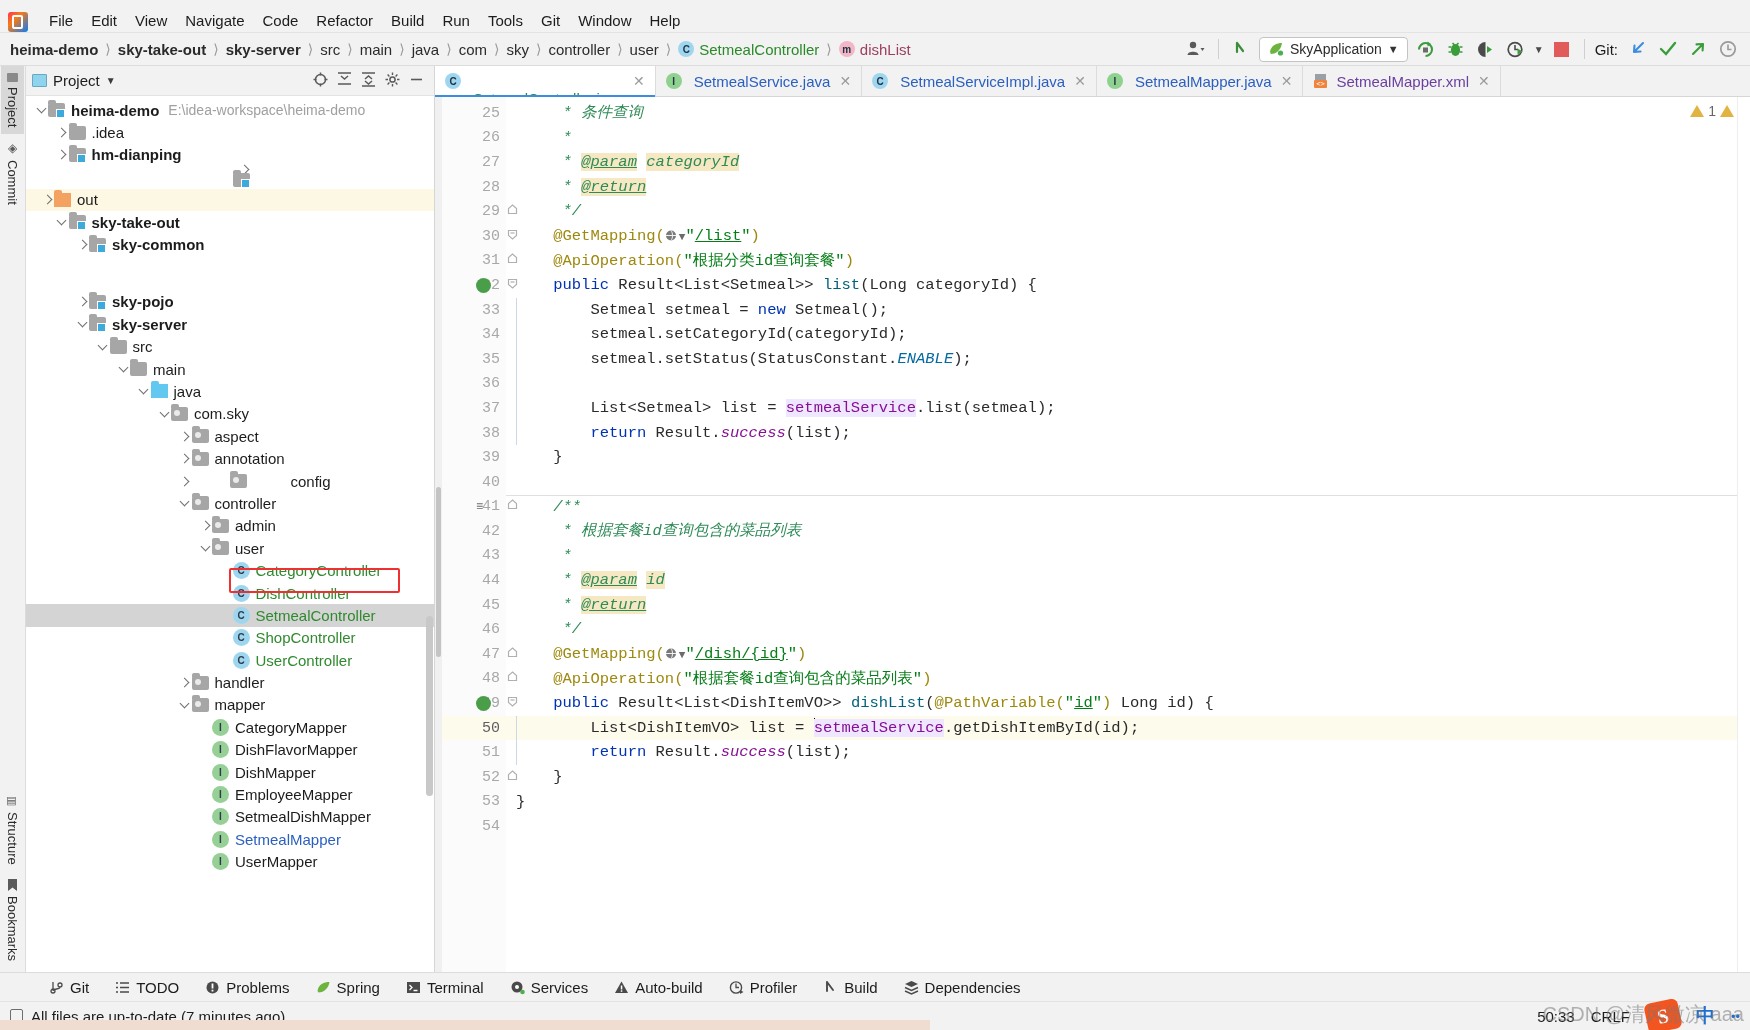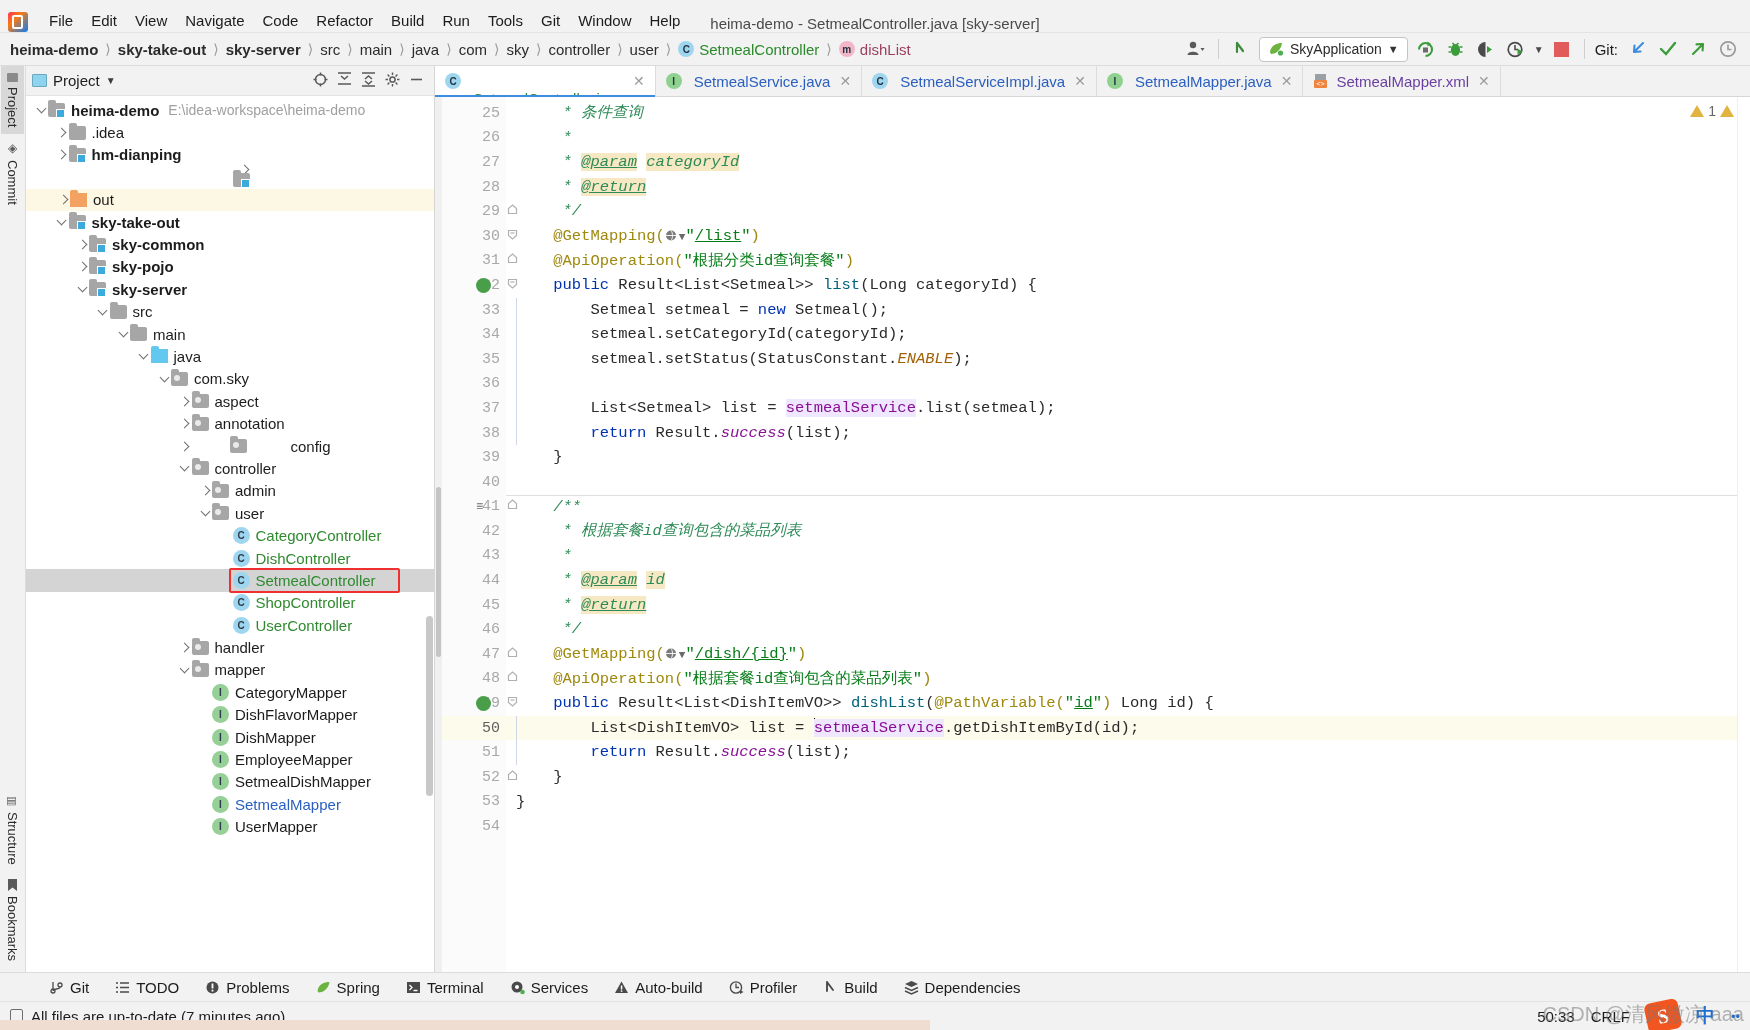--- a/index.html
+++ b/index.html
@@ -153,21 +153,21 @@
   .run-glyph { width: 15px; height: 15px; border-radius: 50%; background: #4a9e4a; position: relative; }
 
   .code { flex: 1; padding-top: 4px; font-family: "Liberation Mono", monospace; font-size: 15.5px;
           position: relative; overflow: hidden; white-space: pre; }
   .cl { height: 24.6px; line-height: 24.6px; padding-left: 10px; }
   .cl.cur { background: #fdfbec; }
   .kw    { color: #0033b3; }
   .str   { color: #067d17; }
   .cmt   { color: #2e8b57; font-style: italic; }
   .anno  { color: #9e880d; }
-  .stat  { color: #a16207; font-style: italic; }
+  .stat  { color: #0369a1; font-style: italic; }
   .fld   { color: #871094; background: #efe6ff; }
   .tag   { color: #2e8b57; font-style: italic; text-decoration: underline; background: #f5e8c3; }
   .hlp   { background: #f5e8c3; font-style: italic; }
   .globe { display:inline-block; width: 14px; height: 14px; vertical-align: -2px; }
   .caret { display:inline-block; width:1.5px; height:18px; background:#000; vertical-align:-4px; margin-right:-1.5px;}
   .sep-line { position: absolute; left: 0; right: 0; height: 1px; background: #e0e0e0; }
   .indent-guide { position: absolute; width: 1px; background: #cfd6e4; }
 
   .inspect-strip { width: 13px; background: #fff; border-left: 1px solid #eee; flex: none; position: relative; }
   .warn-top { position: absolute; right: 16px; top: 6px; display: flex; align-items: center; gap: 4px; font-size: 14px; color: #666; }
@@ -210,21 +210,20 @@
     <div class="mi">View</div>
     <div class="mi">Navigate</div>
     <div class="mi">Code</div>
     <div class="mi">Refactor</div>
     <div class="mi">Build</div>
     <div class="mi">Run</div>
     <div class="mi">Tools</div>
     <div class="mi">Git</div>
     <div class="mi">Window</div>
     <div class="mi">Help</div>
-    <div class="win-title">heima-demo - SetmealController.java [sky-server]</div>
   </div>
 
   <div class="navbar">
     <span class="crumb bold">heima-demo</span>
     <span class="crumb-sep">⟩</span>
     <span class="crumb bold">sky-take-out</span>
     <span class="crumb-sep">⟩</span>
     <span class="crumb bold">sky-server</span>
     <span class="crumb-sep">⟩</span>
     <span class="crumb">src</span>
@@ -413,42 +412,42 @@
             <span class="fic folder mod"></span>
             <span class="tlabel bold">hm-dianping</span>
           </div>
           <div class="trow" style="padding-left: 28.5px; flex-direction: column;">
             <span class="tw">
               <i class="chev right"></i>
             </span>
             <span class="fic folder mod"></span>
             <span class="tlabel bold">jedis-demo</span>
           </div>
-          <div class="trow hl-out" style="padding-left: 30px;">
+          <div class="trow hl-out" style="padding-left: 14px;">
             <span class="tw">
               <i class="chev right"></i>
             </span>
             <span class="fic orange"></span>
             <span class="tlabel">out</span>
           </div>
           <div class="trow" style="padding-left: 28.5px;">
             <span class="tw">
               <i class="chev down"></i>
             </span>
             <span class="fic folder mod"></span>
             <span class="tlabel bold">sky-take-out</span>
           </div>
           <div class="trow" style="padding-left: 49px;">
             <span class="tw">
               <i class="chev right"></i>
             </span>
             <span class="fic folder mod"></span>
             <span class="tlabel bold">sky-common</span>
           </div>
-          <div class="trow" style="padding-left: 49px;">
+          <div class="trow" style="padding-left: 49px; margin-top: 35px;">
             <span class="tw">
               <i class="chev right"></i>
             </span>
             <span class="fic folder mod"></span>
             <span class="tlabel bold">sky-pojo</span>
           </div>
           <div class="trow" style="padding-left: 49px;">
             <span class="tw">
               <i class="chev down"></i>
             </span>

